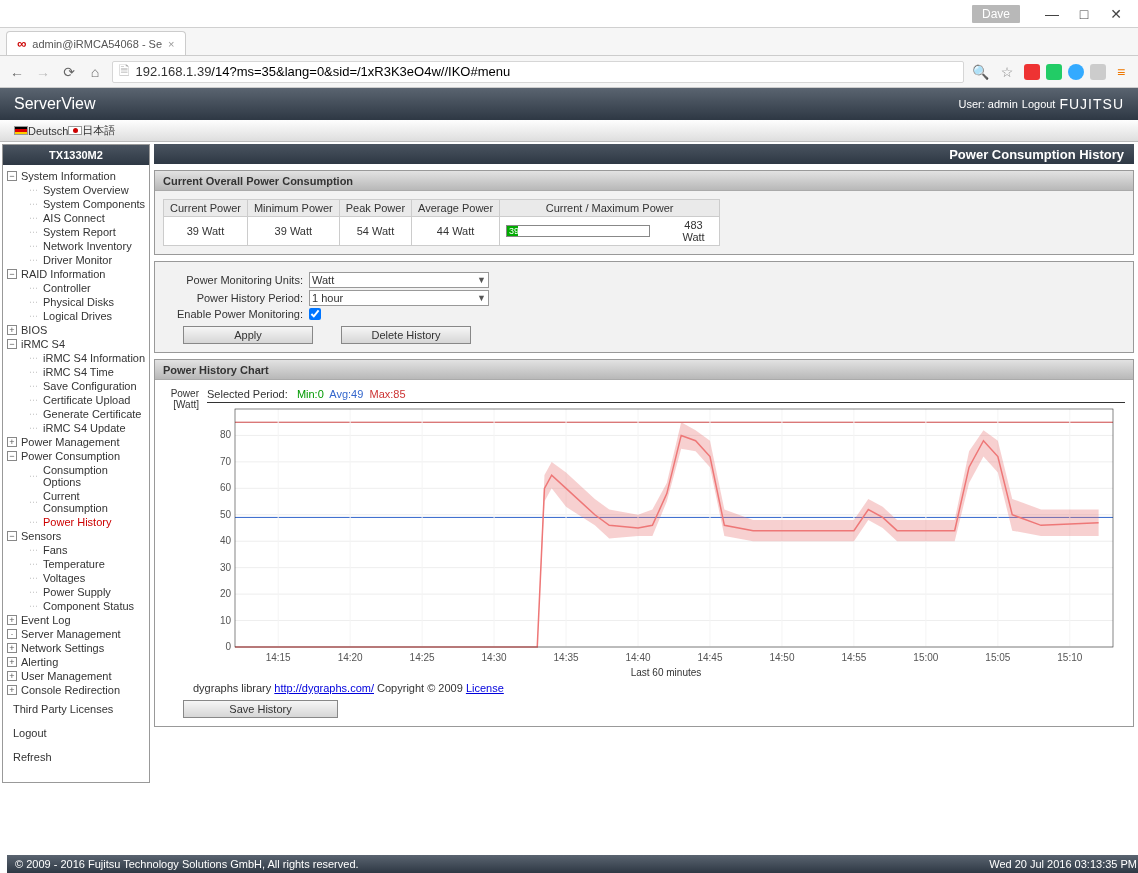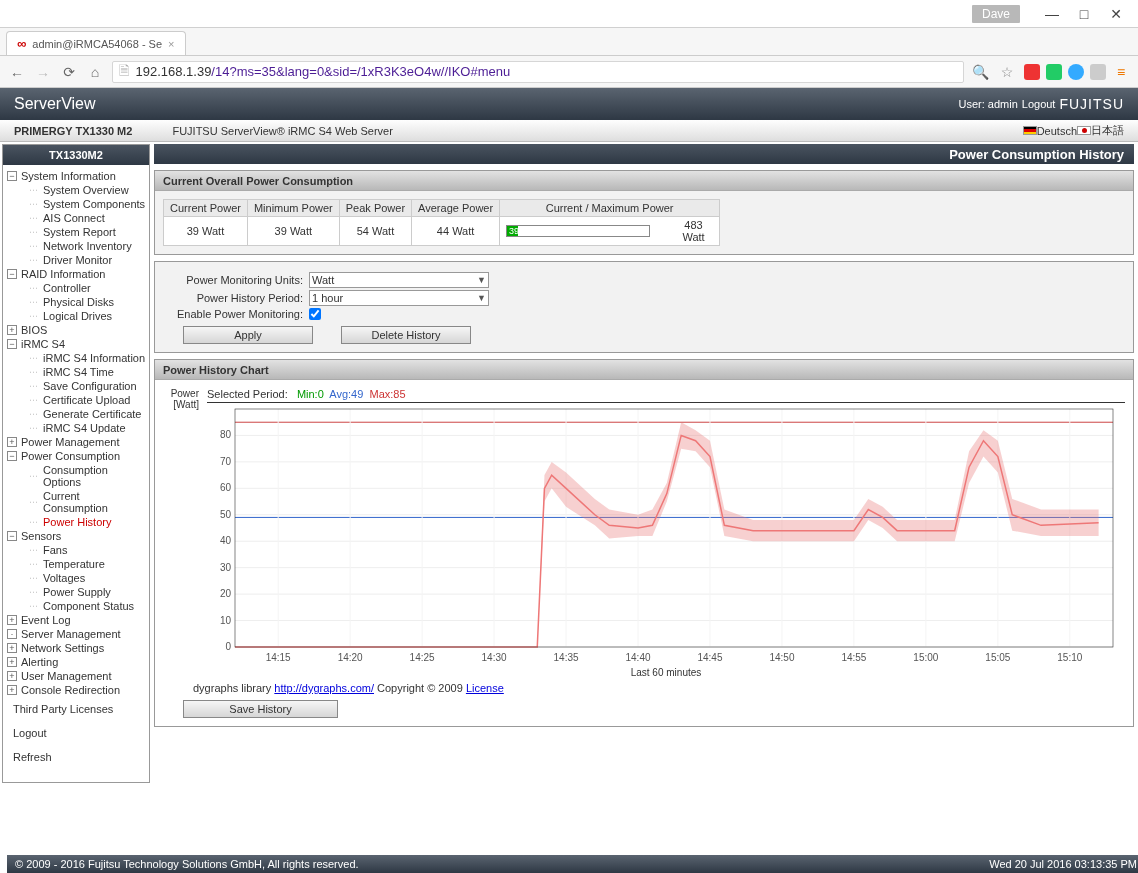--- a/index.html
+++ b/index.html
@@ -85,21 +85,21 @@
 </div>
 
 <div class="url-bar">
   <div class="nav-ico">←</div>
   <div class="nav-ico" style="color:#bbb">→</div>
   <div class="nav-ico">⟳</div>
   <div class="nav-ico">⌂</div>
   <div class="addr">
     <span style="margin-right:6px;color:#aaa">🗎</span>
     <span class="host">192.168.1.39</span>
-      <span style="color:#4c1d95">/14?ms=35&amp;lang=0&amp;sid=/1xR3K3eO4w//IKO#menu</span>
+      <span style="color:#000000">/14?ms=35&amp;lang=0&amp;sid=/1xR3K3eO4w//IKO#menu</span>
   </div>
   <div class="nav-ico" style="color:#888">🔍</div>
   <div class="nav-ico" style="color:#888">☆</div>
   <div class="right-icons">
     <div class="ico-box" style="background:#e33"></div>
     <div class="ico-box" style="background:#2c6"></div>
     <div class="ico-box" style="background:#3af;border-radius:50%"></div>
     <div class="ico-box" style="background:#ccc"></div>
     <div class="nav-ico" style="color:#e70">≡</div>
   </div>
@@ -108,24 +108,20 @@
 <div class="app-header">
   <span class="sv-title">ServerView</span>
   <div class="hdr-right">
     <span><span>User:</span> <span>admin</span></span>
     <a style="color:#fff">Logout</a>
     <span class="fujitsu-logo">FUJITSU</span>
   </div>
 </div>
 
 <div class="sub-header">
-  <div style="display:flex;gap:40px">
-    <span style="font-weight:bold">PRIMERGY TX1330 M2</span>
-    <span>FUJITSU ServerView® iRMC S4 Web Server</span>
-  </div>
   <div class="lang-group">
     <span class="flag flag-de"></span>
     <a>Deutsch</a>
     <span class="flag flag-jp"></span>
     <a>日本語</a>
   </div>
 </div>
 
 <div class="content-row">
 

